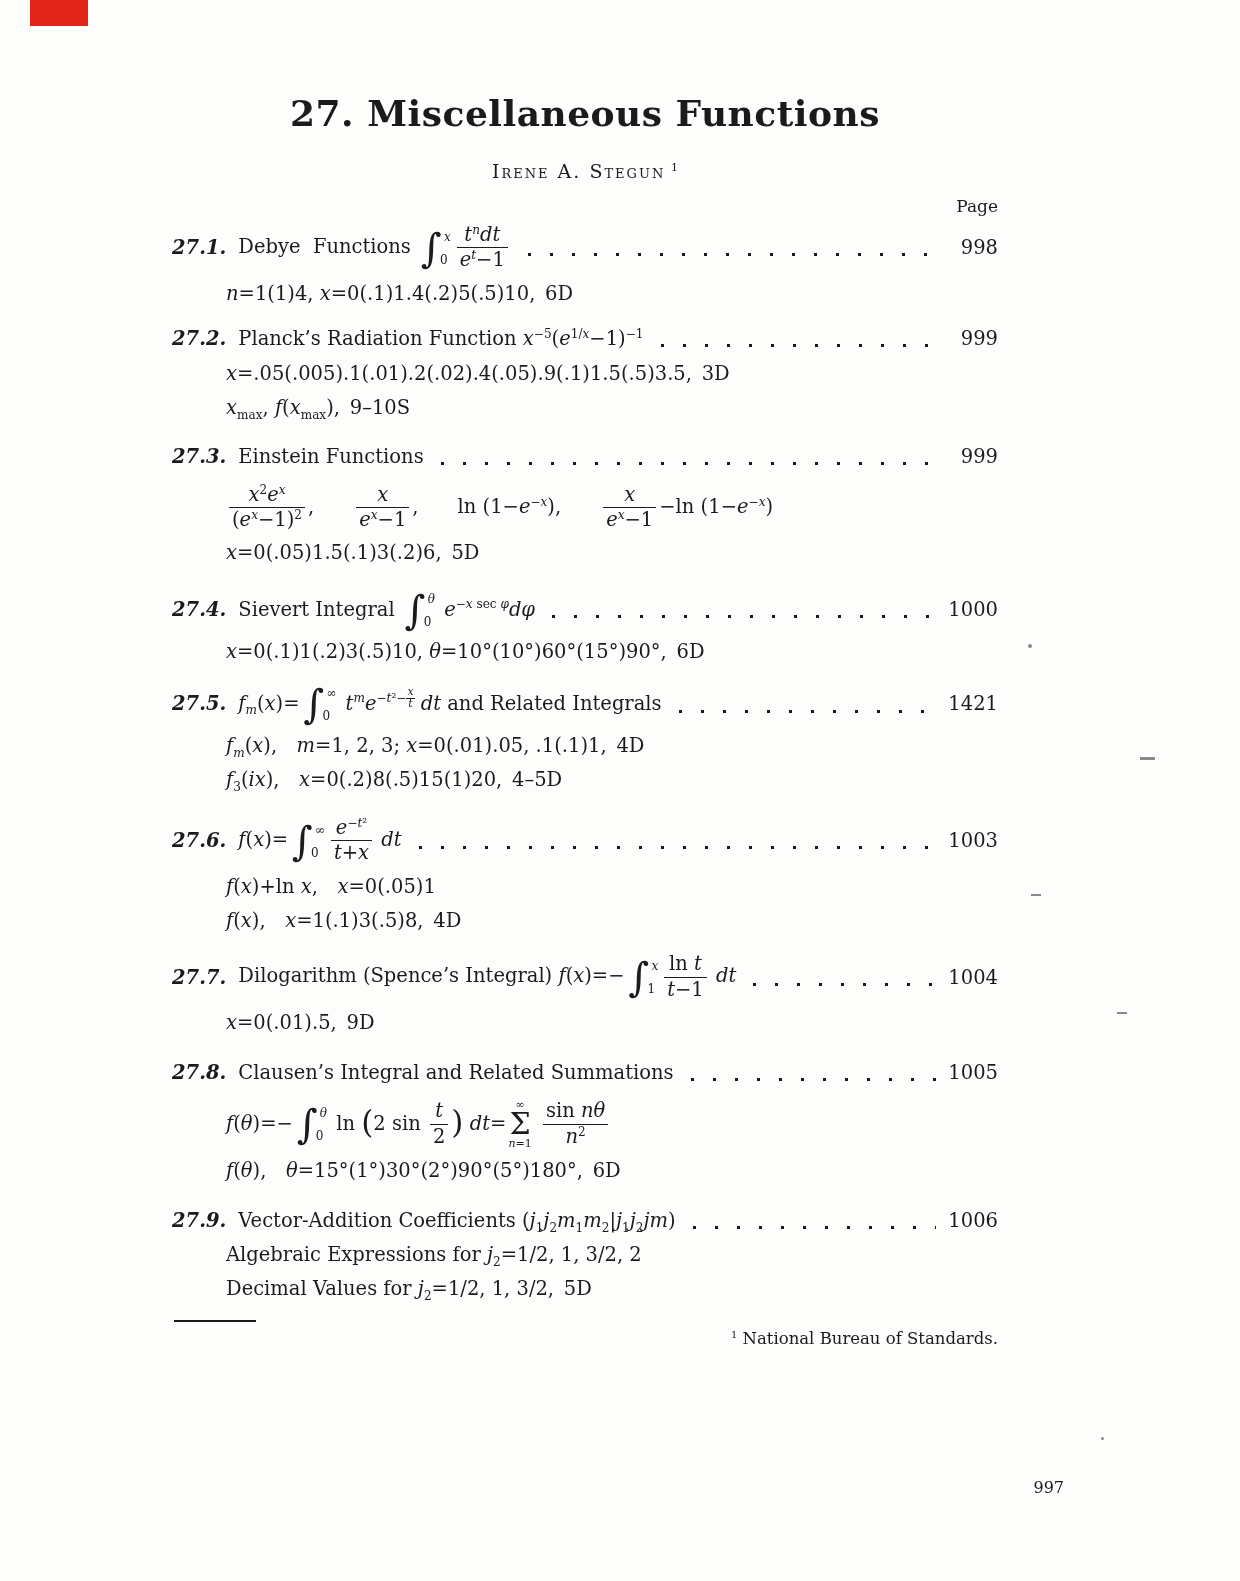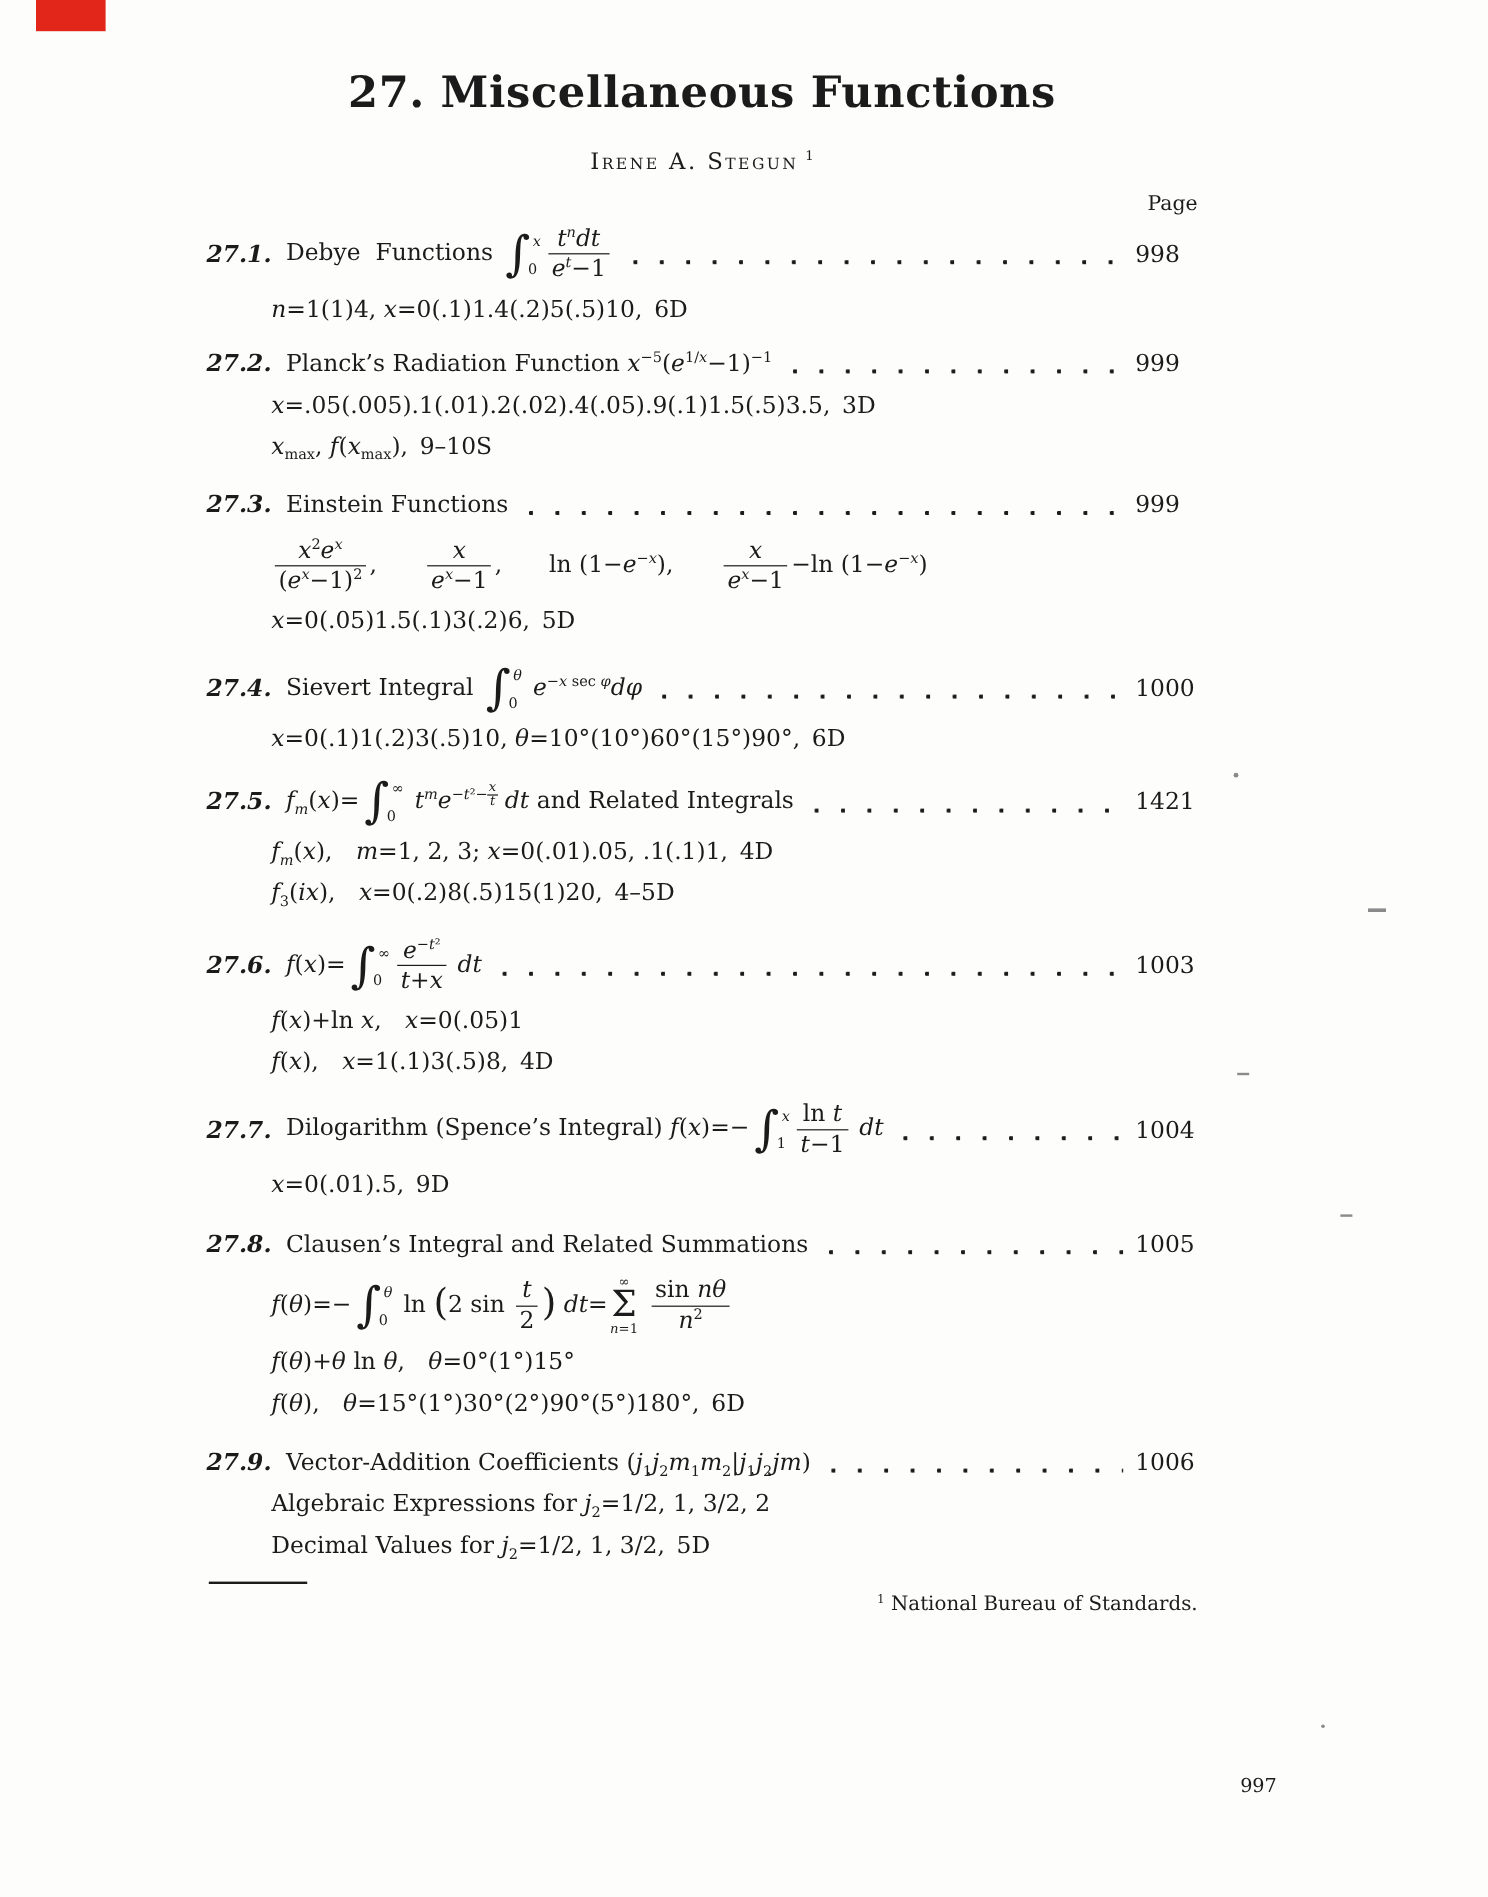--- a/index.html
+++ b/index.html
@@ -10,40 +10,40 @@
   html,body{margin:0;padding:0;background:var(--paper);}
   .page{
     position:relative;
     width:1240px;height:1581px;
     background:var(--paper);
     color:var(--ink);
     font-family:"DejaVu Serif","Liberation Serif",serif;
     overflow:hidden;
   }
   .red-mark{position:absolute;left:30px;top:0;width:58px;height:26px;background:var(--red);}
-  .content{padding:56px 242px 0 172px;}
+  .content{padding:92px 242px 0 172px;}
   .doc-title{margin:0;text-align:center;font-size:36px;font-weight:bold;letter-spacing:.5px;}
   .author{margin-top:26px;text-align:center;font-size:19px;font-variant:small-caps;letter-spacing:2px;}
   .author sup{font-size:11px;letter-spacing:0;}
   .contents-heading{margin-top:22px;text-align:center;font-size:23px;font-weight:bold;}
   .page-col-label{margin-top:14px;text-align:right;font-size:17px;}
   .entry{margin-top:20px;}
   .entry:nth-of-type(1){margin-top:8px;}
   .entry:nth-of-type(3),.entry:nth-of-type(4),.entry:nth-of-type(6),
   .entry:nth-of-type(8),.entry:nth-of-type(9){margin-top:24px;}
   .entry-main{display:flex;align-items:center;font-size:19.5px;line-height:1.3;}
   .e-num{font-weight:bold;margin-right:12px;white-space:nowrap;font-style:italic;}
   .e-title{white-space:nowrap;}
   .leader{
     flex:1 1 auto;min-width:36px;height:5px;margin:0 10px 0 16px;
     align-self:center;transform:translateY(7px);
     background-image:radial-gradient(circle at 2.5px 2.5px,var(--ink) 1.7px,rgba(0,0,0,0) 1.95px);
     background-size:22px 5px;background-repeat:repeat-x;
   }
-  .e-page{min-width:52px;text-align:left;white-space:nowrap;}
+  .e-page{min-width:52px;text-align:right;white-space:nowrap;}
   .sub{margin:9px 0 0 54px;font-size:19.5px;line-height:1.3;}
   .sub.formula{margin-top:14px;margin-bottom:6px;}
   sup{font-size:.62em;line-height:0;}
   sub{font-size:.62em;line-height:0;}
   i{font-style:italic;}
   
   .int{display:inline-flex;align-items:stretch;vertical-align:middle;margin:0 3px 0 4px;}
   .isym{font-size:40px;line-height:1;font-weight:400;}
   .ilims{display:inline-flex;flex-direction:column;justify-content:space-between;
          font-size:12px;line-height:1;padding:3px 0 2px;margin-left:-1px;}
@@ -245,21 +245,20 @@
                 <span class="fn"><i>t</i></span>
                 <span class="fd">2</span>
               </span><span class="bigp">)</span> <i>dt</i>=<span class="sum">
                 <span class="su">∞</span>
                 <span class="ssym">Σ</span>
                 <span class="sl"><i>n</i>=1</span>
               </span> <span class="frac">
                 <span class="fn">sin <i>nθ</i></span>
                 <span class="fd"><i>n</i><sup>2</sup></span>
               </span></div>
-            <div class="sub"><i>f</i>(<i>θ</i>)+<i>θ</i> ln <i>θ</i>, <i>θ</i>=0°(1°)15°</div>
             <div class="sub"><i>f</i>(<i>θ</i>), <i>θ</i>=15°(1°)30°(2°)90°(5°)180°, 6D</div>
           </div>
   </div>
 
   <div class="entry">
     <div class="entry-main">
       <span class="e-num">27.9.</span>
       <span class="e-title">Vector-Addition Coefficients (<i>j</i><sub>1</sub><i>j</i><sub>2</sub><i>m</i><sub>1</sub><i>m</i><sub>2</sub>|<i>j</i><sub>1</sub><i>j</i><sub>2</sub><i>jm</i>)</span>
       <span class="leader"></span>
       <span class="e-page">1006</span>

